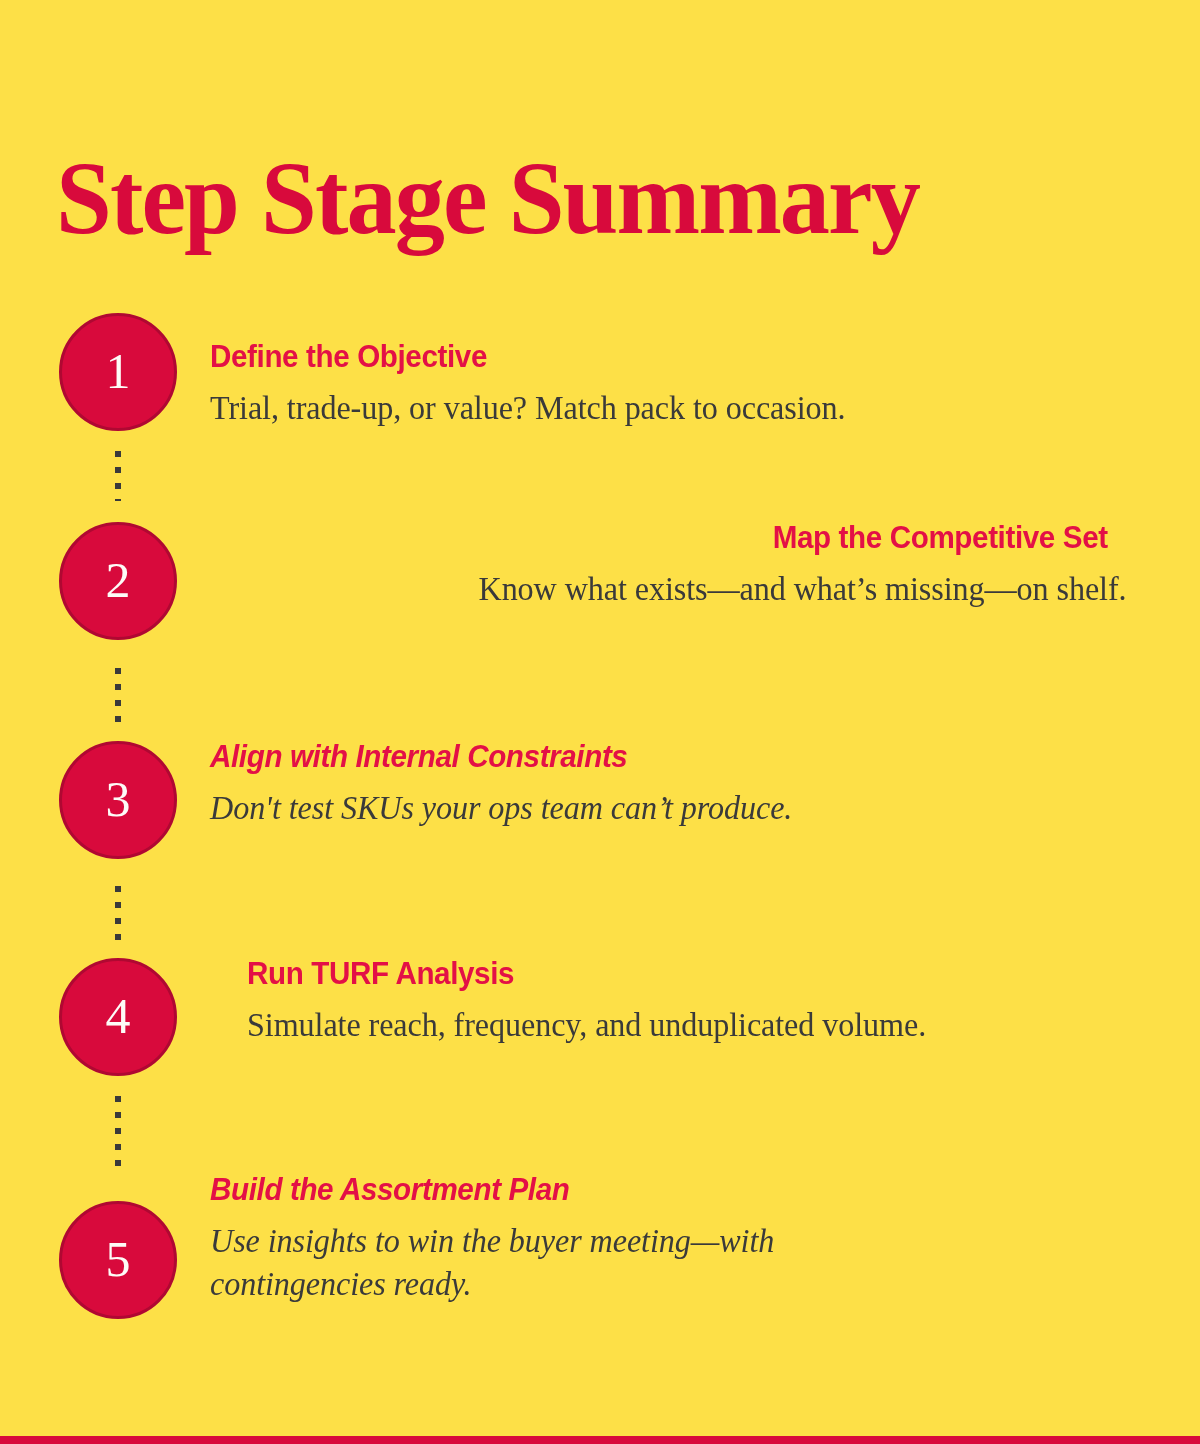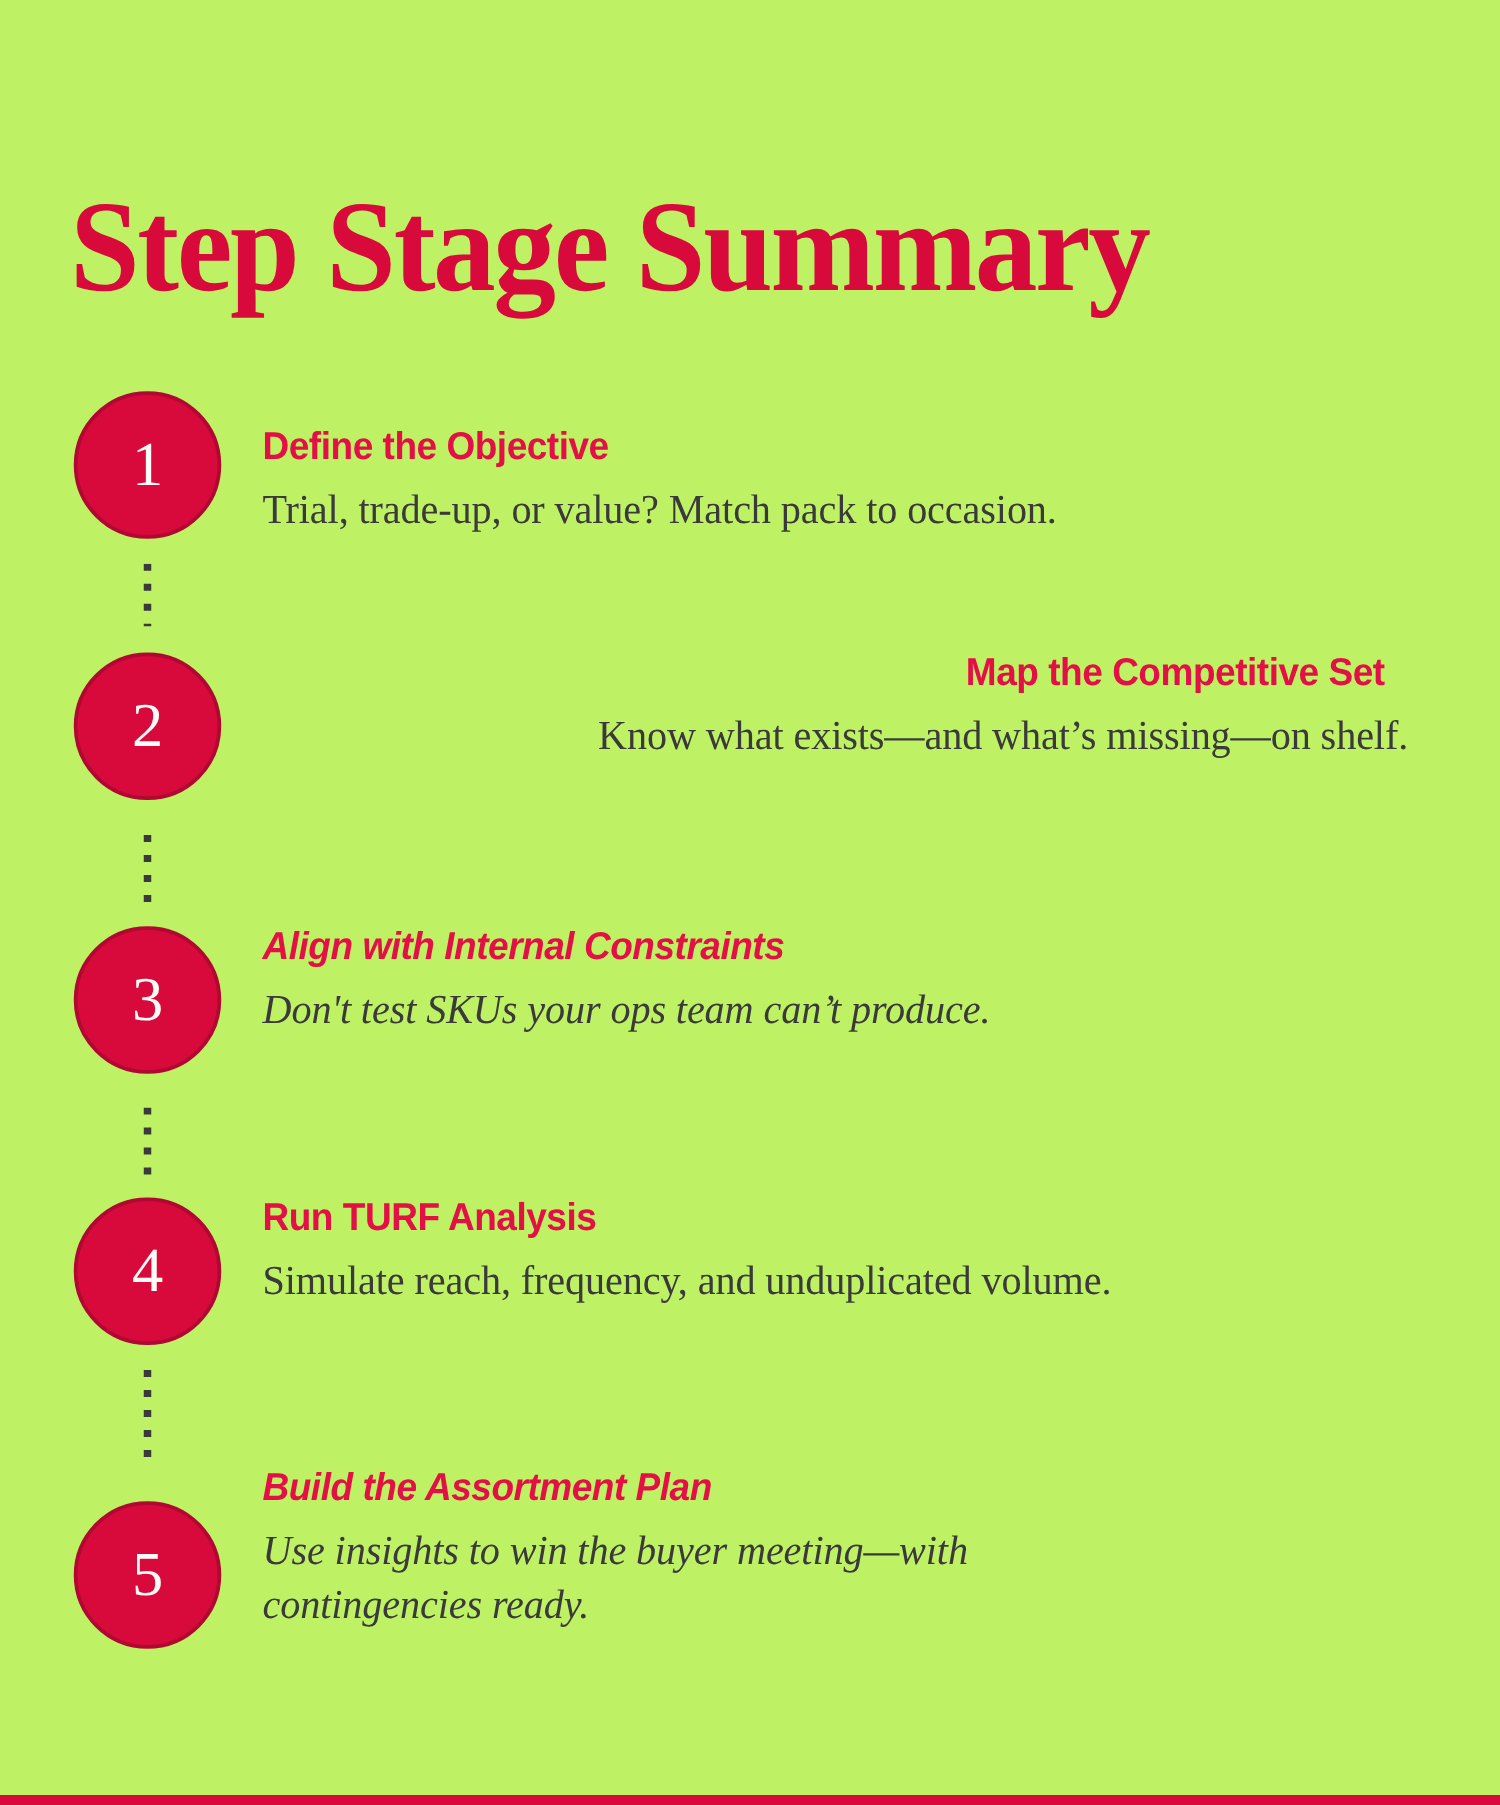--- a/index.html
+++ b/index.html
@@ -13,21 +13,21 @@
     font-family: "Liberation Sans", sans-serif;
     overflow: hidden;
     position: relative;
   }
 
   
   .page {
     position: relative;
     width: 1200px;
     height: 1444px;
-    background: #bef264;
+    background: #fde047;
     box-sizing: border-box;
   }
 
   
   .title {
     position: absolute;
     left: 56px;
     top: 76px;
     width: 1060px;
     font-family: "Liberation Serif", "DejaVu Serif", serif;
@@ -174,21 +174,21 @@
         <p class="step-head">Align with Internal Constraints</p>
         <p class="step-body">Don't test SKUs your ops team can’t produce.</p>
       </div>
     </div>
     <div class="connector" style="top:886px;height:62px;"></div>
 
     <div class="step" style="top:958px;">
       <div class="marker" style="top:0px;">
         <span class="marker-num">4</span>
       </div>
-      <div class="step-text" style="top:0px;">
+      <div class="step-text" style="top:0px;margin-left:37px;">
         <p class="step-head">Run TURF Analysis</p>
         <p class="step-body">Simulate reach, frequency, and unduplicated volume.</p>
       </div>
     </div>
     <div class="connector" style="top:1096px;height:78px;"></div>
 
     <div class="step" style="top:1201px;">
       <div class="marker" style="top:0px;">
         <span class="marker-num">5</span>
       </div>

